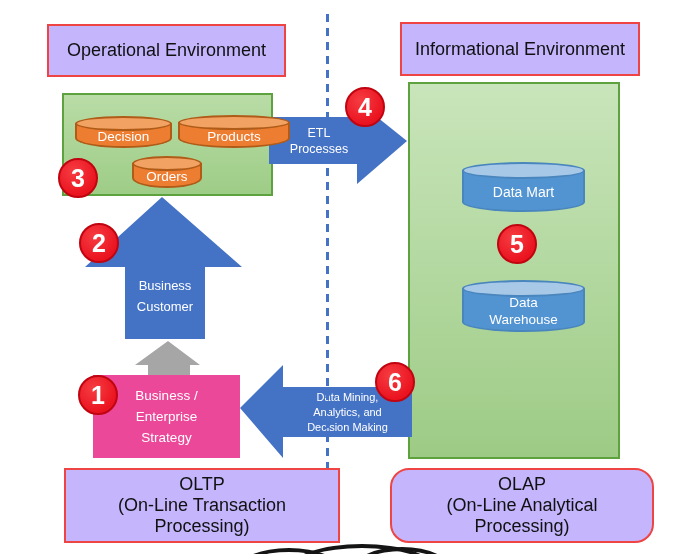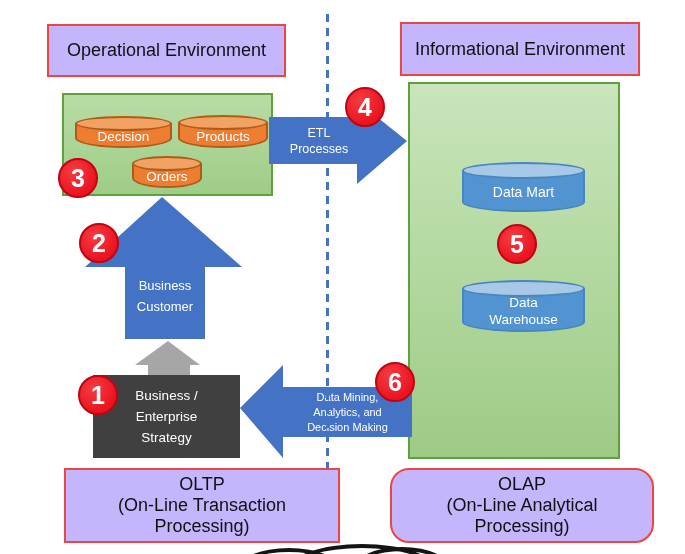--- a/index.html
+++ b/index.html
@@ -29,21 +29,21 @@
     display:flex;flex-direction:column;align-items:center;justify-content:center;
     color:#fff;font-size:13.5px;line-height:16px;text-align:center;}
   .cyl.blue .top{background:#A8C8E8;border-color:#4A86BE;}
   .cyl.blue .body{background:#5294D2;border-color:#4A86BE;}
   
   .arrow{position:absolute;background:#4472C4;}
   .arrow.gray{background:#A6A6A6;}
   .arrow-label{position:absolute;display:flex;flex-direction:column;align-items:center;
     justify-content:center;color:#fff;text-align:right;}
   
-  .graybox{background:#404040;color:#fff;display:flex;flex-direction:column;
+  .graybox{background:#ec4899;color:#fff;display:flex;flex-direction:column;
     align-items:center;justify-content:center;text-align:center;font-size:13.5px;line-height:21px;}
   
   .badge{position:absolute;width:40px;height:40px;border-radius:50%;box-sizing:border-box;
     background:radial-gradient(circle at 38% 32%,#F63C42 0%,#EA1420 70%);
     border:2px solid #C00410;color:#fff;font-size:25px;font-weight:bold;
     display:flex;align-items:center;justify-content:center;z-index:40;}
   
   .dash{width:3px;background:repeating-linear-gradient(180deg,#4472C4 0 8px,transparent 8px 14px);z-index:20;}
   
   .arc{position:absolute;border:4px solid #141414;border-radius:50%;background:transparent;z-index:45;}
@@ -96,21 +96,21 @@
     <span>Strategy</span>
   </div>
 
   <div class="cyl z25" style="left:75px;top:116px;width:97px;height:32px;">
     <div class="top"></div>
     <div class="body"></div>
     <div class="label">
         <span>Decision</span>
       </div>
   </div>
-  <div class="cyl z25" style="left:178px;top:115px;width:90px;height:33px;">
+  <div class="cyl z25" style="left:178px;top:115px;width:112px;height:33px;">
     <div class="top"></div>
     <div class="body"></div>
     <div class="label">
         <span>Products</span>
       </div>
   </div>
   <div class="cyl z25" style="left:132px;top:156px;width:70px;height:32px;">
     <div class="top"></div>
     <div class="body"></div>
     <div class="label">

